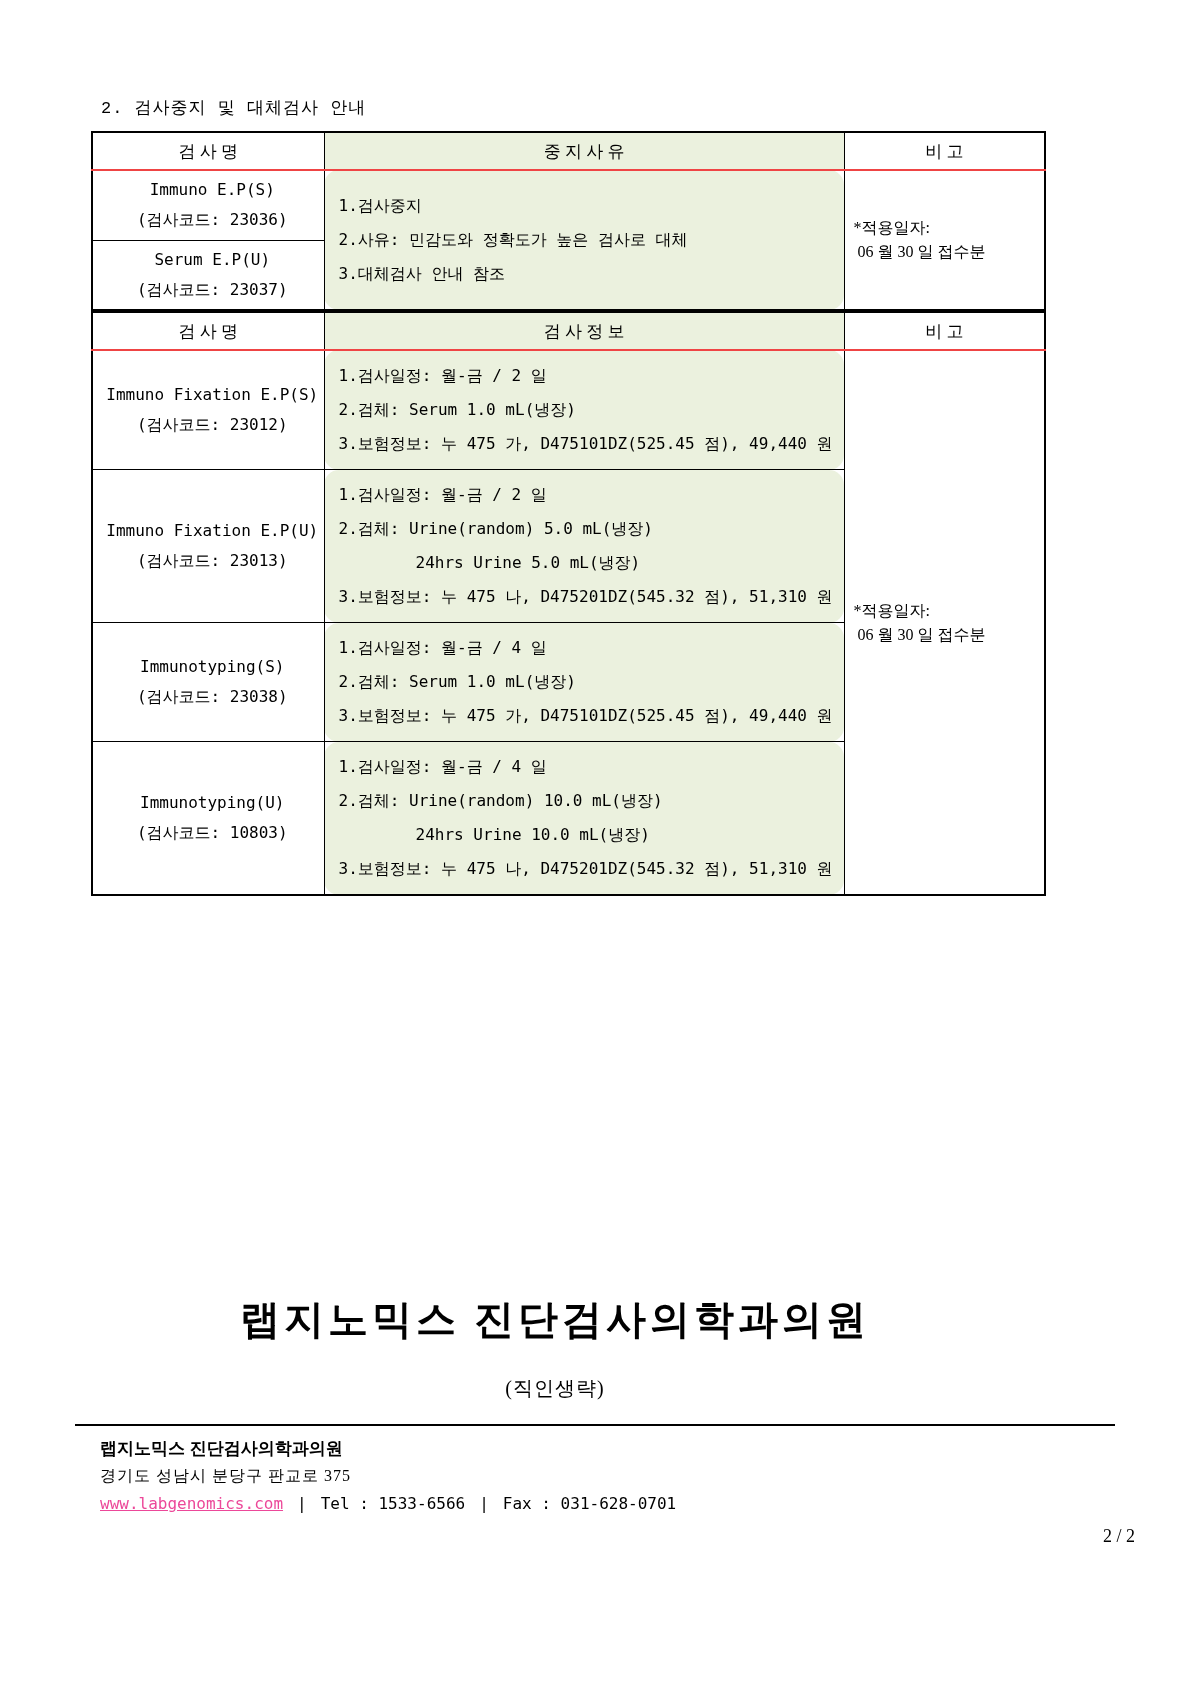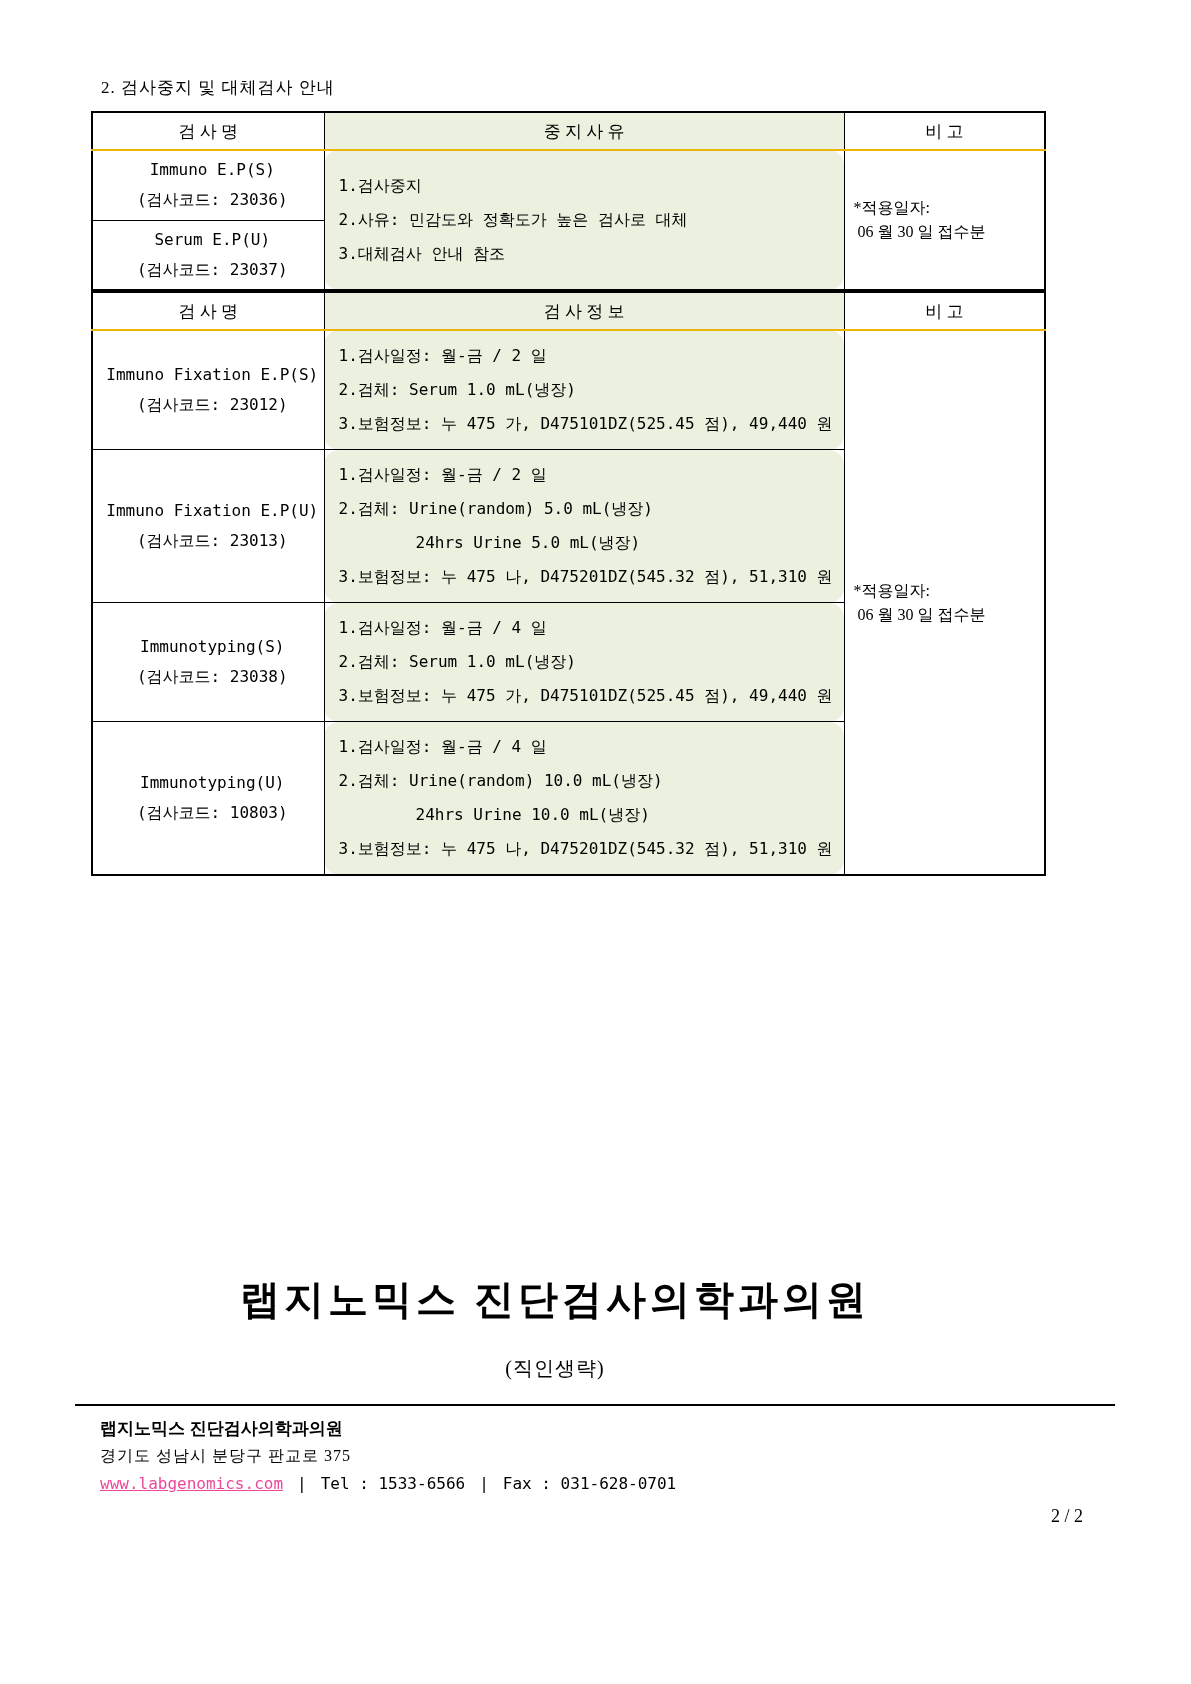--- a/index.html
+++ b/index.html
@@ -17,35 +17,35 @@
 
   .content { margin-left: 91px; width: 953px; }
 
   .section-title {
     font-size: 17px;
     font-weight: 500;
     margin-left: 10px;
     margin-bottom: 12px;
     letter-spacing: 1px;
   }
-  .section-title.first { padding-top: 76px; }
+  .section-title.first { padding-top: 96px; font-family: Liberation Mono, monospace; }
   .section-title.second { margin-top: 14px; margin-bottom: 10px; }
 
   table.doc-table {
     width: 100%;
     border-collapse: collapse;
     border: 2px solid #000;
     table-layout: fixed;
   }
   .doc-table th, .doc-table td {
     border: 1px solid #000;
     vertical-align: middle;
   }
   .doc-table th {
-    border-bottom: 2px solid #eab308;
+    border-bottom: 2px solid #ef4444;
     font-size: 17px;
     font-weight: 500;
     height: 38px;
     text-align: center;
   }
   .col-name  { width: 232px; }
   .col-mid   { width: 520px; }
   .col-note  { width: 201px; }
 
   .green { background: var(--green, #ebf1de); }
@@ -123,21 +123,21 @@
     font-size: 16px;
     line-height: 28px;
   }
   .footer-contact a {
     color: #ec4899;
     text-decoration: underline;
   }
   .footer-contact .sep { margin: 0 14px; }
   .page-number {
     text-align: right;
-    margin-right: 108px;
+    margin-right: 56px;
     margin-top: 8px;
     font-size: 18px;
   }
 </style>
 </head>
 <body>
 
 <div class="page">
   <div class="content">
 

